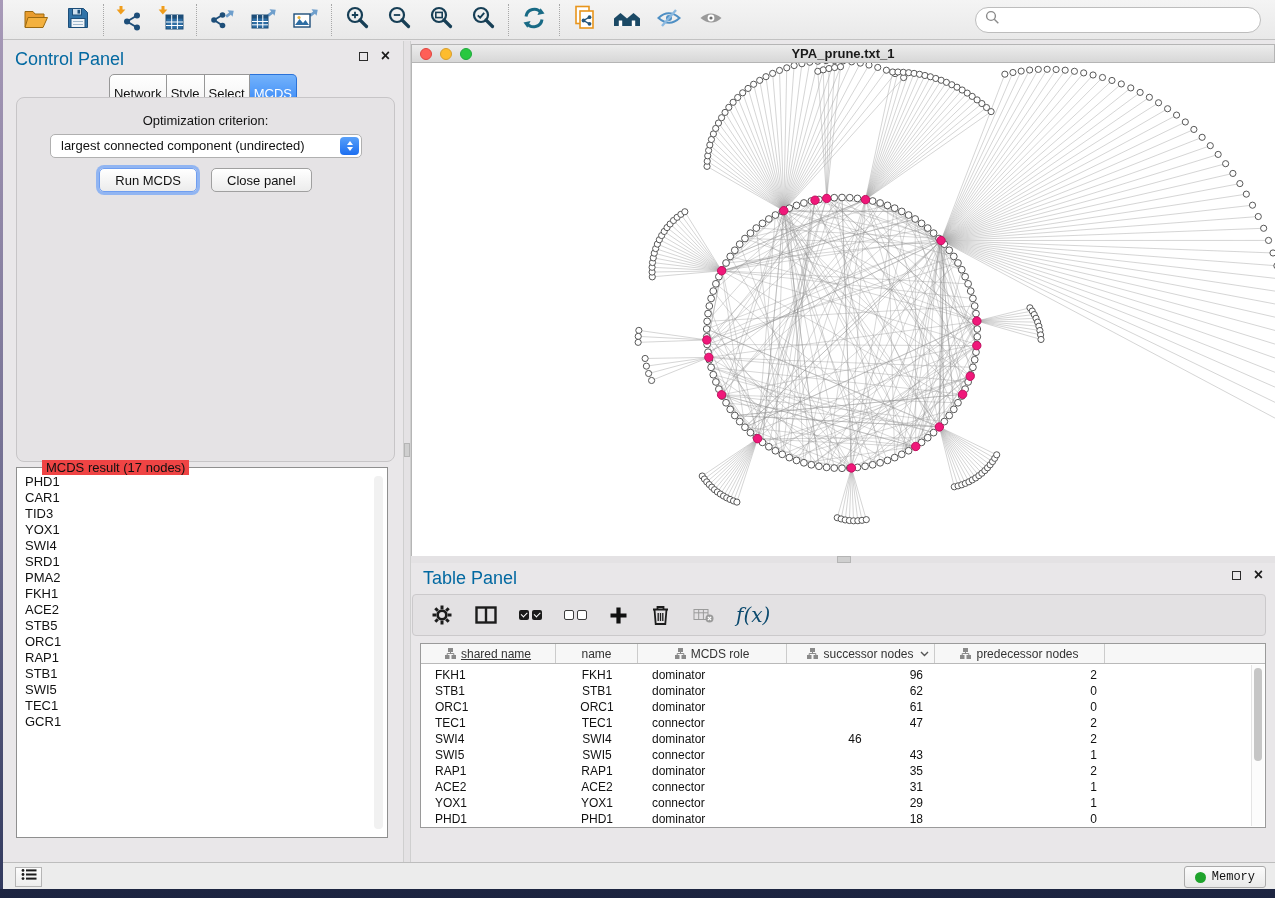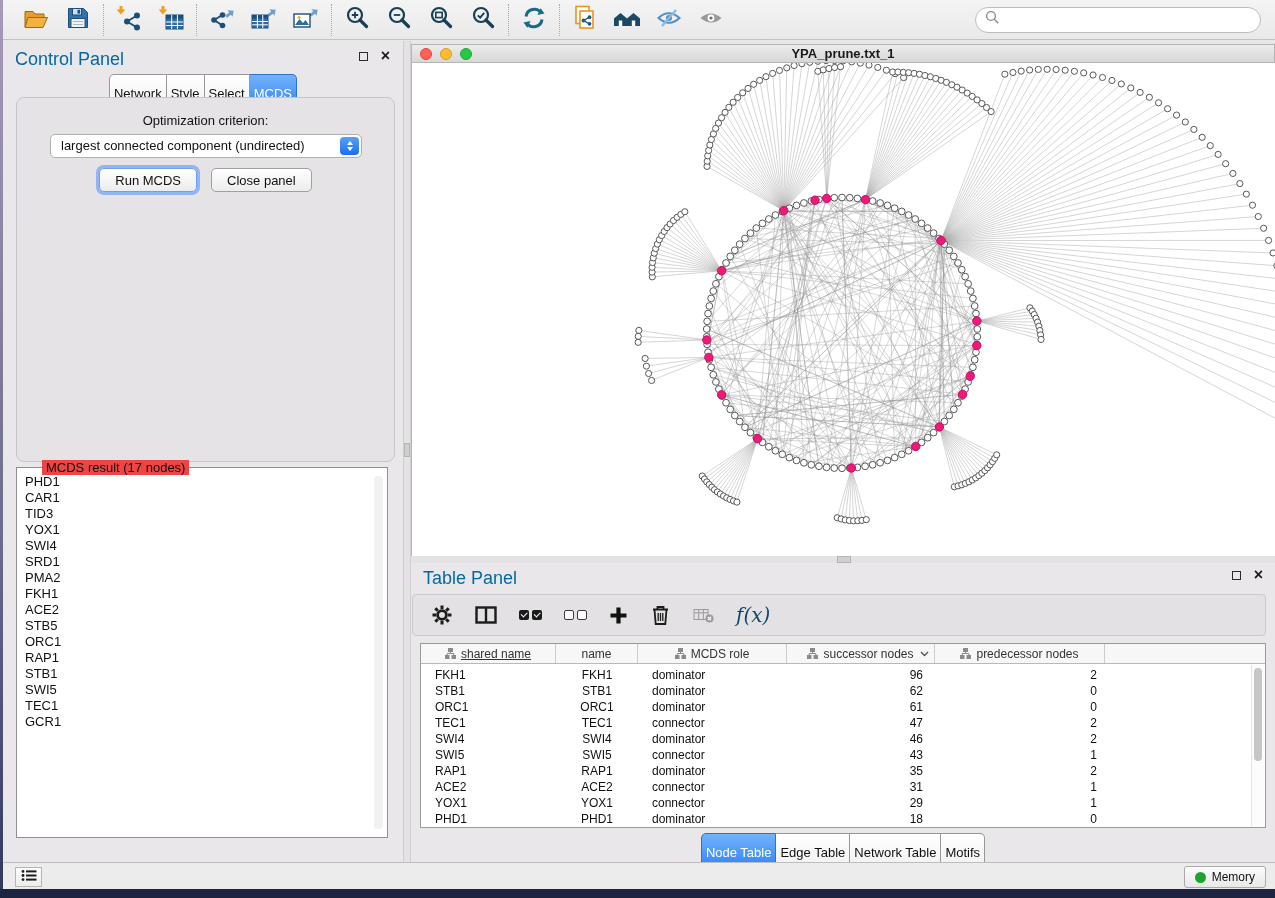--- a/index.html
+++ b/index.html
@@ -97,21 +97,21 @@
   .th .chev { position:absolute; right:5px; top:7px; }
   .th.filler { flex:1; border-right:none; }
   .tbody { position:absolute; top:21px; left:0; right:14px; bottom:1px; padding-top:2px; overflow:hidden; }
   .tr { display:flex; height:16px; line-height:16px; font-size:12px; color:#111; }
   .td { white-space:nowrap; overflow:hidden; flex:none; }
   .tscroll { position:absolute; right:1px; top:21px; bottom:1px; width:13px; background:#fcfcfc; border-left:1px solid #e4e4e4; }
   .tthumb { position:absolute; left:2px; right:2px; top:3px; height:93px; background:#c6c6c6; border-radius:5px; }
   .tp-tabs { position:absolute; left:408px; top:833px; right:0; display:flex; justify-content:center; }
 
   
-  .status-bar { position:absolute; left:0; top:862px; right:0; height:27px; background:#ececec; border-top:1px solid #bdbdbd; }
+  .status-bar { position:absolute; left:0; top:862px; right:0; height:27px; background:#ececec; border-top:1px solid #bdbdbd;font-family:Liberation Mono, monospace; }
   .panels-btn { position:absolute; left:12px; top:4px; width:27px; height:20px; background:linear-gradient(#fdfdfd,#ededed);
     border:1px solid #b5b5b5; display:flex; align-items:center; justify-content:center; }
   .memory-btn { position:absolute; right:9px; top:3px; height:22px; background:linear-gradient(#fbfbfb,#e9e9e9);
     border:1px solid #aaa; border-radius:3px; display:flex; align-items:center; gap:6px; padding:0 10px; font-size:12px; color:#111; }
   .mem-dot { width:11px; height:11px; border-radius:50%; }
 </style>
 </head>
 <body>
 
 <div class="app">
@@ -802,21 +802,21 @@
           <div class="td" style="width: 135px; text-align: left; padding-left: 14px;">TEC1</div>
           <div class="td" style="width: 82px; text-align: center;">TEC1</div>
           <div class="td" style="width: 149px; text-align: left; padding-left: 14px;">connector</div>
           <div class="td" style="width: 148px; text-align: right; padding-right: 12px;">47</div>
           <div class="td" style="width: 170px; text-align: right; padding-right: 8px;">2</div>
         </div>
         <div class="tr">
           <div class="td" style="width: 135px; text-align: left; padding-left: 14px;">SWI4</div>
           <div class="td" style="width: 82px; text-align: center;">SWI4</div>
           <div class="td" style="width: 149px; text-align: left; padding-left: 14px;">dominator</div>
-          <div class="td" style="width: 148px; text-align: right; padding-right: 12px;">46</div>
+          <div class="td" style="width: 148px; text-align: center; padding-right: 12px;">46</div>
           <div class="td" style="width: 170px; text-align: right; padding-right: 8px;">2</div>
         </div>
         <div class="tr">
           <div class="td" style="width: 135px; text-align: left; padding-left: 14px;">SWI5</div>
           <div class="td" style="width: 82px; text-align: center;">SWI5</div>
           <div class="td" style="width: 149px; text-align: left; padding-left: 14px;">connector</div>
           <div class="td" style="width: 148px; text-align: right; padding-right: 12px;">43</div>
           <div class="td" style="width: 170px; text-align: right; padding-right: 8px;">1</div>
         </div>
         <div class="tr">
@@ -845,26 +845,20 @@
           <div class="td" style="width: 82px; text-align: center;">PHD1</div>
           <div class="td" style="width: 149px; text-align: left; padding-left: 14px;">dominator</div>
           <div class="td" style="width: 148px; text-align: right; padding-right: 12px;">18</div>
           <div class="td" style="width: 170px; text-align: right; padding-right: 8px;">0</div>
         </div>
       </div>
     <div class="tscroll">
         <span class="tthumb"></span>
       </div>
   </div>
-  <div class="tp-tabs" id="tp-tabs">
-      <div class="seg active">Node Table</div>
-      <div class="seg">Edge Table</div>
-      <div class="seg">Network Table</div>
-      <div class="seg">Motifs</div>
-    </div>
 
   <div class="status-bar">
     <span class="panels-btn">
         <span><svg width="16" height="13" viewBox="0 0 16 13">
             <g fill="#1c1c1c">
               <circle cx="2" cy="2.4" r="1.4"></circle>
               <circle cx="2" cy="6.5" r="1.4"></circle>
               <circle cx="2" cy="10.6" r="1.4"></circle>
               <rect x="5" y="1.4" width="10.5" height="2"></rect>
               <rect x="5" y="5.5" width="10.5" height="2"></rect>

